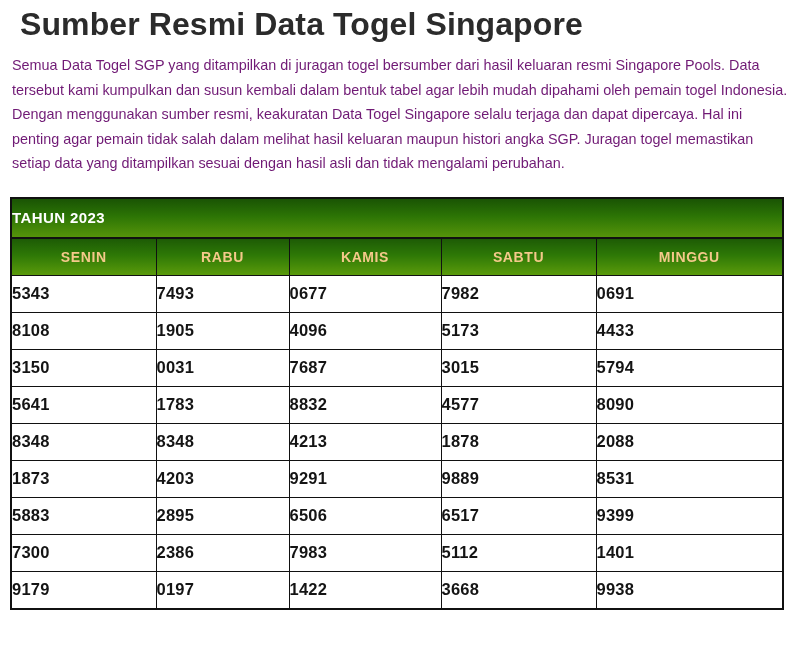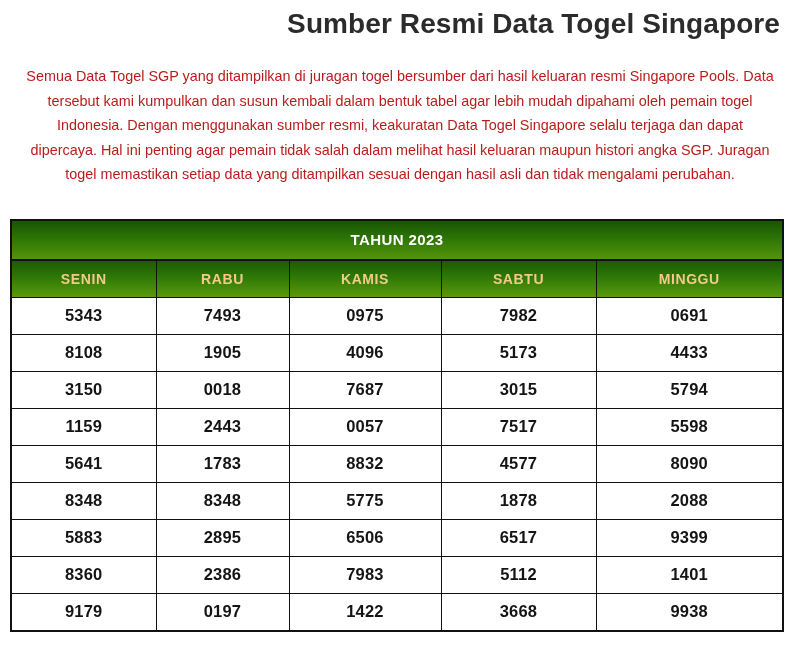--- a/index.html
+++ b/index.html
@@ -16,35 +16,35 @@
   }
 
   .page {
     width: 800px;
     box-sizing: border-box;
   }
 
   .page-title {
     margin: 0;
     padding: 9px 20px 0 20px;
-    text-align: right;
-    font-size: 28px;
+    text-align: left;
+    font-size: 32px;
     line-height: 30px;
     font-weight: bold;
     color: #2b2b2b;
     letter-spacing: 0.1px;
   }
 
   .intro {
-    margin: 12px;
+    margin: 1px;
     padding: 13px 11px 0 11px;
     font-size: 14.4px;
     line-height: 24.5px;
-    color: #b91c1c;
-    text-align: center;
+    color: #701a75;
+    text-align: left;
   }
 
   .table-wrap {
     padding: 20px 18px 0 10px;
   }
 
   table.data-table {
     width: 772px;
     border-collapse: collapse;
     table-layout: fixed;
@@ -56,21 +56,21 @@
   table.data-table col.c2 { width: 152px; }
   table.data-table col.c3 { width: 155px; }
   table.data-table col.c4 { width: 187px; }
 
   .year-banner th {
     background: linear-gradient(to bottom, #1a5404 0%, #2c7405 45%, #55940a 100%);
     color: #ffffff;
     font-size: 15px;
     font-weight: bold;
     letter-spacing: 0.4px;
-    text-align: center;
+    text-align: left;
     height: 38px;
     padding: 0;
     border: 2px solid #111111;
     border-top: none;
     border-left: none;
     border-right: none;
   }
 
   .day-head th {
     background: linear-gradient(to bottom, #1d5b05 0%, #2e7806 45%, #5a9a0b 100%);
@@ -83,21 +83,21 @@
     padding: 0;
     border: 1.5px solid #111111;
     border-top: none;
   }
   .day-head th:first-child { border-left: none; }
   .day-head th:last-child { border-right: none; }
 
   tbody td {
     height: 36px;
     padding: 0;
-    text-align: center;
+    text-align: left;
     font-size: 16.5px;
     font-weight: bold;
     color: #141414;
     background: #ffffff;
     border: 1.5px solid #111111;
     letter-spacing: 0.2px;
   }
   tbody td:first-child { border-left: none; }
   tbody td:last-child { border-right: none; }
   tbody tr:last-child td { border-bottom: 1.5px solid #111111; }
@@ -129,68 +129,68 @@
           <th>RABU</th>
           <th>KAMIS</th>
           <th>SABTU</th>
           <th>MINGGU</th>
         </tr>
       </thead>
       <tbody id="table-body">
           <tr>
             <td>5343</td>
             <td>7493</td>
-            <td>0975</td>
+            <td>0677</td>
             <td>7982</td>
             <td>0691</td>
           </tr>
           <tr>
             <td>8108</td>
             <td>1905</td>
             <td>4096</td>
             <td>5173</td>
             <td>4433</td>
           </tr>
           <tr>
             <td>3150</td>
-            <td>0018</td>
+            <td>0031</td>
             <td>7687</td>
             <td>3015</td>
             <td>5794</td>
-          </tr>
-          <tr>
-            <td>1159</td>
-            <td>2443</td>
-            <td>0057</td>
-            <td>7517</td>
-            <td>5598</td>
           </tr>
           <tr>
             <td>5641</td>
             <td>1783</td>
             <td>8832</td>
             <td>4577</td>
             <td>8090</td>
           </tr>
           <tr>
             <td>8348</td>
             <td>8348</td>
-            <td>5775</td>
+            <td>4213</td>
             <td>1878</td>
             <td>2088</td>
+          </tr>
+          <tr>
+            <td>1873</td>
+            <td>4203</td>
+            <td>9291</td>
+            <td>9889</td>
+            <td>8531</td>
           </tr>
           <tr>
             <td>5883</td>
             <td>2895</td>
             <td>6506</td>
             <td>6517</td>
             <td>9399</td>
           </tr>
           <tr>
-            <td>8360</td>
+            <td>7300</td>
             <td>2386</td>
             <td>7983</td>
             <td>5112</td>
             <td>1401</td>
           </tr>
           <tr>
             <td>9179</td>
             <td>0197</td>
             <td>1422</td>
             <td>3668</td>

